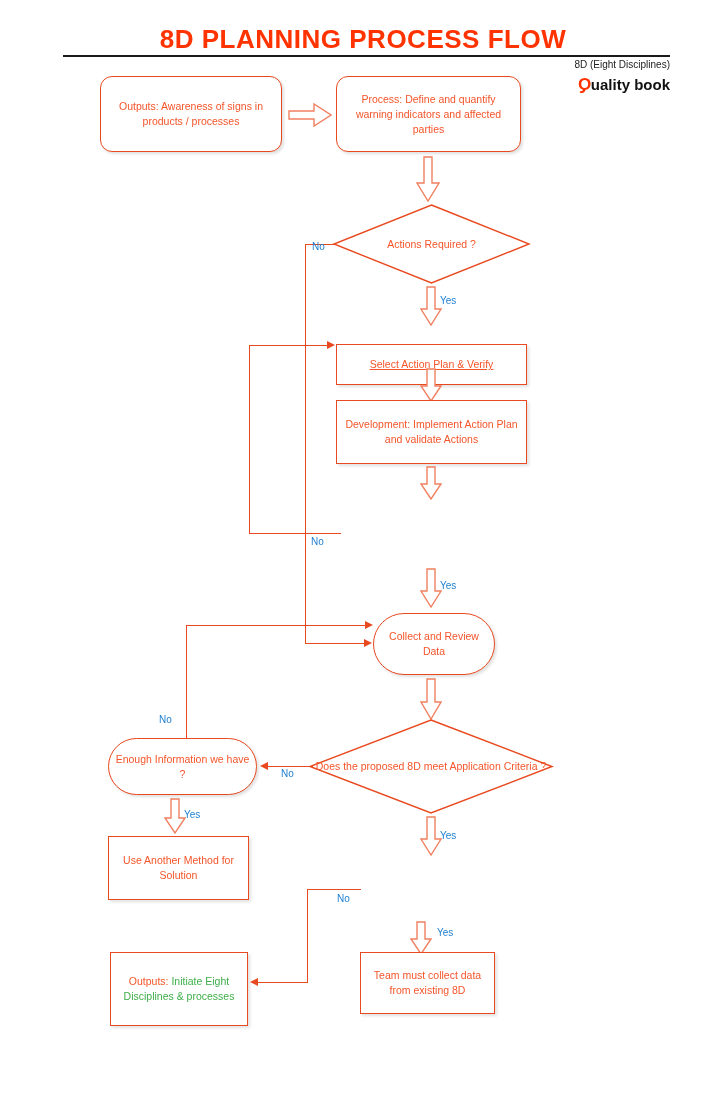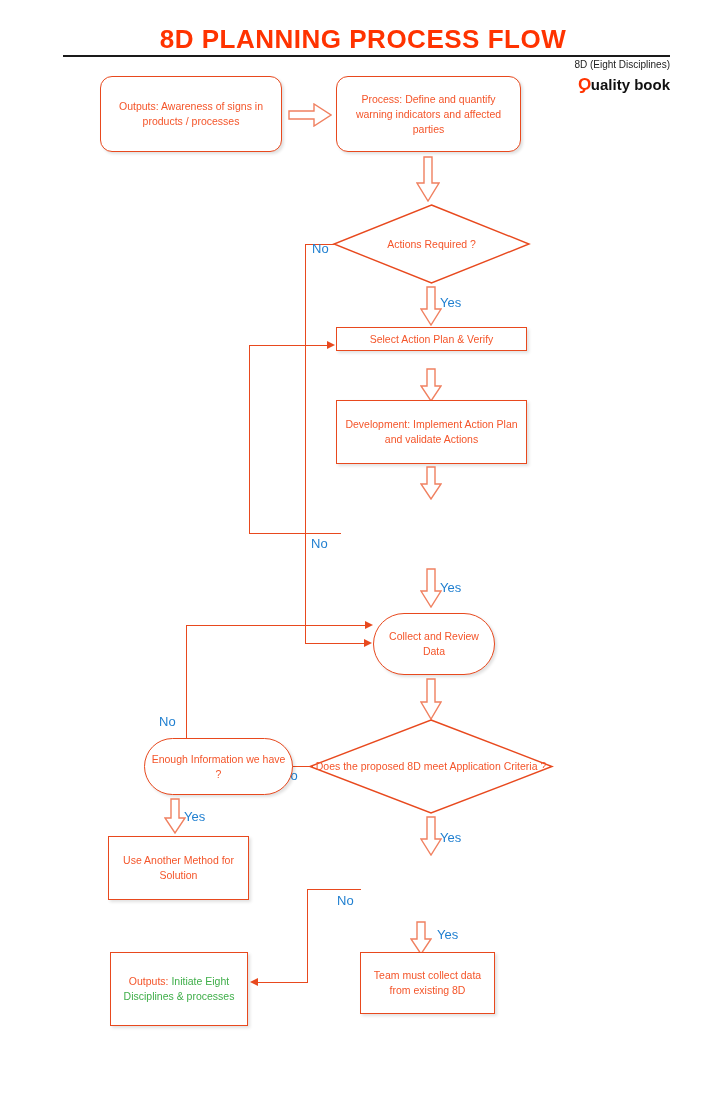--- a/index.html
+++ b/index.html
@@ -85,21 +85,21 @@
   .barrow svg{display:block;}
 
   
   .tri{position:absolute;width:0;height:0;}
   .tri.right{border-top:4.5px solid transparent;border-bottom:4.5px solid transparent;border-left:8px solid #E8491E;}
   .tri.left{border-top:4.5px solid transparent;border-bottom:4.5px solid transparent;border-right:8px solid #E8491E;}
 
   .elabel{
     position:absolute;
     color:#1F7FD0;
-    font-size:13px;
+    font-size:10px;
     font-family:"Liberation Sans", sans-serif;
     white-space:nowrap;
   }
 
   .out-orange{color:#F4552A;}
   .out-green{color:#3FAE49;}
 </style>
 </head>
 <body>
 
@@ -143,21 +143,21 @@
   <div class="tri right" style="left:364px;top:639px;"></div>
   <div class="elabel" style="left:312px;top:241px;">No</div>
 
   <div class="barrow" style="left:420px;top:286px;">
     <svg width="22" height="40" viewBox="0 0 22 40">
       <polygon points="7,1 15,1 15,23 21,23 11,39 1,23 7,23" fill="#FFFFFF" stroke="#F08060" stroke-width="1.4" stroke-linejoin="miter"></polygon>
     </svg>
   </div>
   <div class="elabel" style="left:440px;top:295px;">Yes</div>
 
-  <div class="node rect" style="left:336px;top:327px;width:191px;height:24px;">
+  <div class="node rect" style="left:336px;top:344px;width:191px;height:41px;text-decoration:underline;">
     <span>Select Action Plan &amp; Verify</span>
   </div>
 
   <div class="barrow" style="left:420px;top:368px;">
     <svg width="22" height="34" viewBox="0 0 22 34">
       <polygon points="7,1 15,1 15,18 21,18 11,33 1,18 7,18" fill="#FFFFFF" stroke="#F08060" stroke-width="1.4" stroke-linejoin="miter"></polygon>
     </svg>
   </div>
 
   <div class="node rect" style="left:336px;top:400px;width:191px;height:64px;">
@@ -203,21 +203,21 @@
     <svg width="244" height="95" viewBox="0 0 244 95">
       <polygon points="122,1 243,47.5 122,94 1,47.5" fill="#FFFFFF" stroke="#E8491E" stroke-width="1.4"></polygon>
     </svg>
     <div class="diamond-label">Does the proposed 8D meet Application Criteria ?</div>
   </div>
 
   <div class="hline" style="left:268px;top:766px;width:45px;"></div>
   <div class="tri left" style="left:260px;top:762px;"></div>
   <div class="elabel" style="left:281px;top:768px;">No</div>
 
-  <div class="node pill" style="left:108px;top:738px;width:149px;height:57px;margin-left:36px;">
+  <div class="node pill" style="left:108px;top:738px;width:149px;height:57px;">
     <span>Enough Information we have ?</span>
   </div>
 
   <div class="barrow" style="left:164px;top:798px;">
     <svg width="22" height="36" viewBox="0 0 22 36">
       <polygon points="7,1 15,1 15,20 21,20 11,35 1,20 7,20" fill="#FFFFFF" stroke="#F08060" stroke-width="1.4" stroke-linejoin="miter"></polygon>
     </svg>
   </div>
   <div class="elabel" style="left:184px;top:809px;">Yes</div>
 

